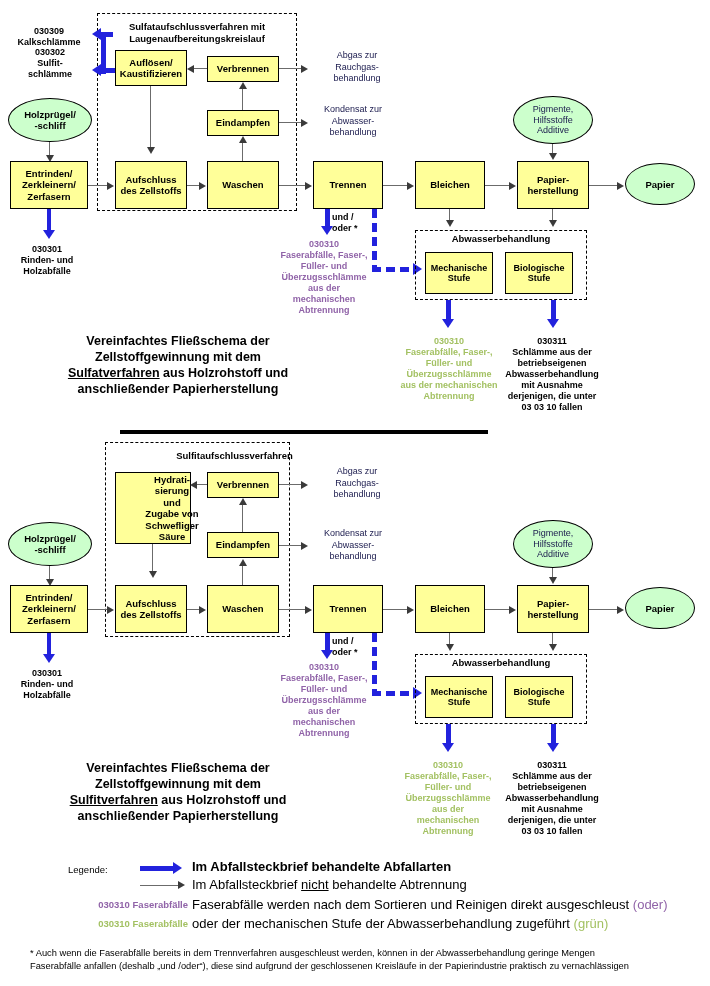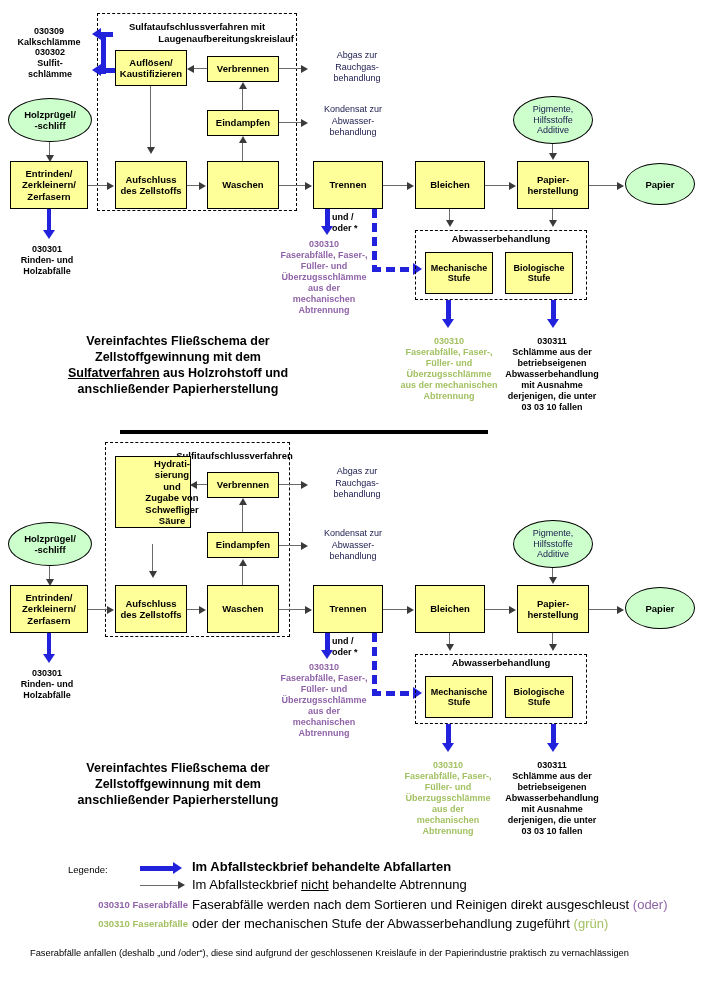--- a/index.html
+++ b/index.html
@@ -162,21 +162,21 @@
 </style>
 </head>
 <body>
 
 <div id="page">
 
   <div>
 
     <div class="dashframe" style="left:97px;top:13px;width:200px;height:198px;"></div>
     <div class="frametitle" style="left:100px;top:21px;width:194px;white-space:pre-line;">Sulfataufschlussverfahren mit</div>
-    <div class="frametitle" style="left:100px;top:33px;width:194px;white-space:pre-line;text-align:right;">Laugenaufbereitungskreislauf</div>
+    <div class="frametitle" style="left:100px;top:33px;width:194px;white-space:pre-line;">Laugenaufbereitungskreislauf</div>
 
     <div class="bline v" style="left:101px;top:32px;height:42px;"></div>
     <div class="bline h" style="left:101px;top:32px;width:12px;"></div>
     <div class="bhead l" style="left:92px;top:27.5px;"></div>
 
     <div class="bline h" style="left:101px;top:68px;width:15px;"></div>
     <div class="bhead l" style="left:92px;top:63.5px;"></div>
 
     <div class="lbl blk" style="left:8px;top:26px;width:82px;white-space:pre-line;">030309
 Kalkschlämme</div>
@@ -324,21 +324,21 @@
     </div>
   </div>
 
   <div class="divider" style="left:120px;top:430px;width:368px;"></div>
 
   <div>
 
     <div class="dashframe" style="left:105px;top:442px;width:185px;height:195px;"></div>
     <div class="frametitle" style="left:107px;top:450px;width:181px;padding-left:37px;">Sulfitaufschlussverfahren</div>
 
-    <div class="pbox" style="left:115px;top:456px;width:76px;height:72px;white-space:pre-line;padding-left:40px;">Hydrati-
+    <div class="pbox" style="left:115px;top:472px;width:76px;height:72px;white-space:pre-line;padding-left:40px;">Hydrati-
 sierung und
 Zugabe von
 Schwefliger
 Säure</div>
 
     <div class="pbox" style="left:207px;top:472px;width:72px;height:26px;">Verbrennen</div>
 
     <div class="gline h" style="left:197px;top:484px;width:10px;"></div>
     <div class="ghead l" style="left:190px;top:480.5px;"></div>
 
@@ -462,20 +462,21 @@
 Schlämme aus der
 betriebseigenen
 Abwasserbehandlung
 mit Ausnahme
 derjenigen, die unter
 03 03 10 fallen</div>
 
     <div class="caption" style="left:28px;top:760px;width:300px;">
       <div>Vereinfachtes Fließschema der</div>
       <div>Zellstoffgewinnung mit dem</div>
+      <div><u>Sulfitverfahren</u><span> aus Holzrohstoff und</span></div>
       <div>anschließender Papierherstellung</div>
     </div>
   </div>
 
   <div>
     <div class="leg-title" style="left:68px;top:864px;">Legende:</div>
 
     <div class="bline h" style="left:140px;top:866px;width:34px;"></div>
     <div class="bhead r" style="left:173px;top:862px;"></div>
     <div class="leg-txt b" style="left:192px;top:861px;">Im Abfallsteckbrief behandelte Abfallarten</div>
@@ -485,16 +486,17 @@
     <div class="leg-txt" style="left:192px;top:879px;"><span>Im Abfallsteckbrief </span><u>nicht</u><span> behandelte Abtrennung</span></div>
 
     <div class="leg-key lila" style="left:58px;top:899px;width:130px;">030310 Faserabfälle</div>
     <div class="leg-txt" style="left:192px;top:899px;"><span>Faserabfälle werden nach dem Sortieren und Reinigen direkt ausgeschleust </span><span class="inl-lila">(oder)</span></div>
 
     <div class="leg-key gruen" style="left:58px;top:918px;width:130px;">030310 Faserabfälle</div>
     <div class="leg-txt" style="left:192px;top:918px;"><span>oder der mechanischen Stufe der Abwasserbehandlung zugeführt </span><span class="inl-gruen">(grün)</span></div>
   </div>
 
   <div class="foot" style="left:30px;top:947px;width:672px;">
+    <div>* Auch wenn die Faserabfälle bereits in dem Trennverfahren ausgeschleust werden, können in der Abwasserbehandlung geringe Mengen</div>
     <div>Faserabfälle anfallen (deshalb „und /oder“), diese sind aufgrund der geschlossenen Kreisläufe in der Papierindustrie praktisch zu vernachlässigen</div>
   </div>
 
 </div>
 
 </body></html>

